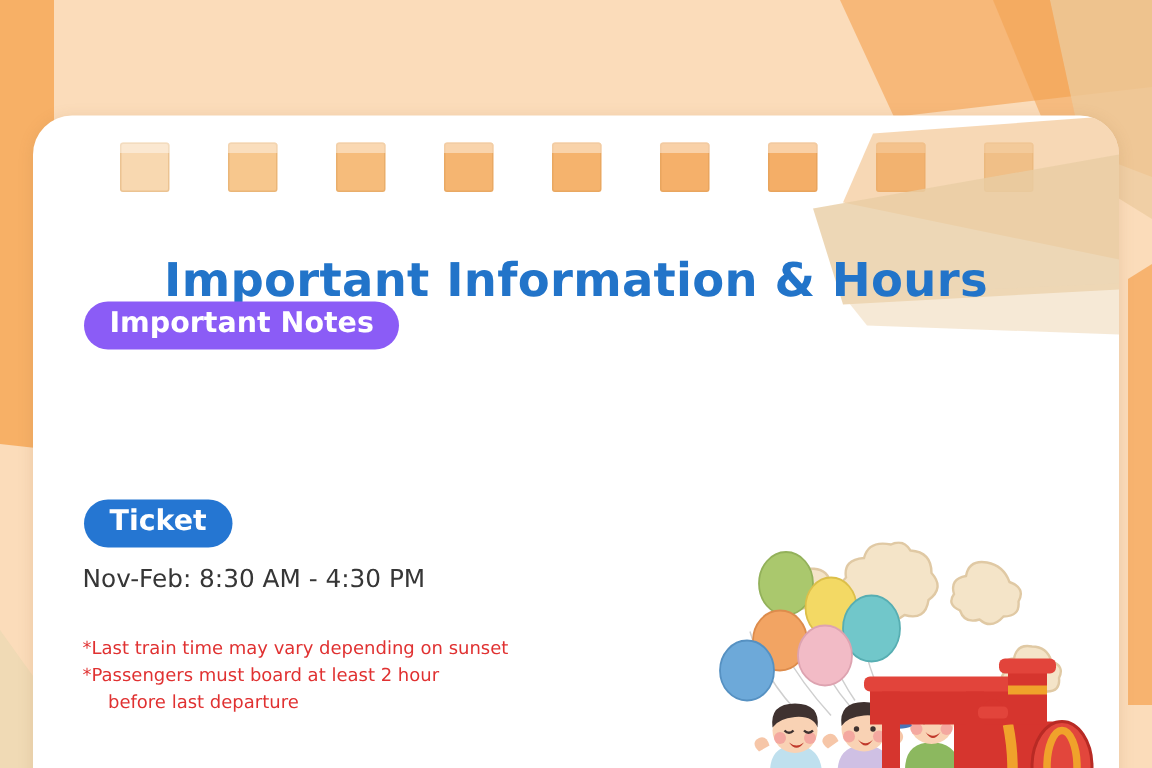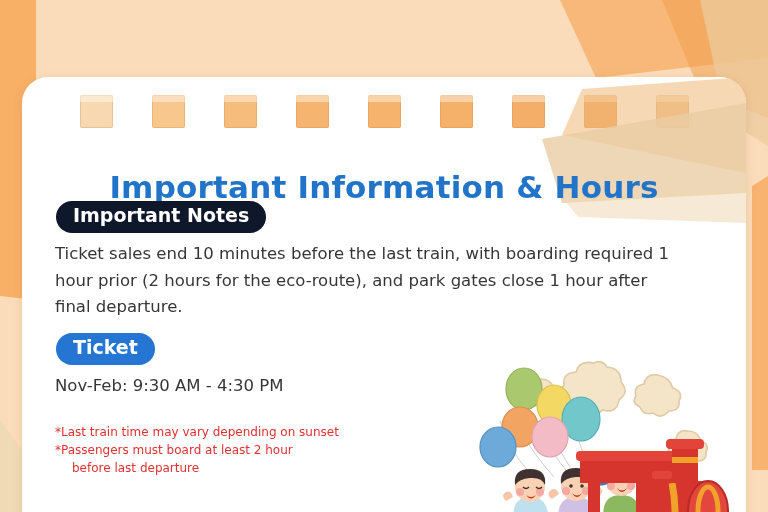--- a/index.html
+++ b/index.html
@@ -137,31 +137,30 @@
     <polygon points="560,12 724,0 724,96 540,58" fill="#f0b878" opacity="0.55"></polygon>
     <polygon points="520,62 724,26 724,116 540,126" fill="#e8cda4" opacity="0.80"></polygon>
     <polygon points="540,120 724,112 724,146 556,140" fill="#eed7b4" opacity="0.55"></polygon>
   </svg>
 
   <div id="content">
 
     <h1 id="page-title" style="color: rgb(34, 116, 201);">Important Information &amp; Hours</h1>
 
     <div id="notes-badge-wrap">
-      <span class="badge" style="background: #0f172a;">Important Notes</span>
-    </div>
-
-    <p id="notes-body">Ticket sales end 10 minutes before the last train, with boarding required 1 hour prior (2 hours for the eco-route), and park gates close 1 hour after final departure.</p>
+      <span class="badge" style="background: #8b5cf6;">Important Notes</span>
+    </div>
+
 
     <div id="hours-badge-wrap">
       <span class="badge" style="background: rgb(37, 118, 210);">Ticket</span>
     </div>
 
     <div id="hours-list">
-      <div>Nov-Feb: 9:30 AM - 4:30 PM</div>
+      <div>Nov-Feb: 8:30 AM - 4:30 PM</div>
     </div>
 
     <div id="red-notes" style="color: rgb(224, 49, 49);">
       <div>*Last train time may vary depending on sunset</div>
       <div>*Passengers must board at least 2 hour</div>
       <span class="cont">before last departure</span>
     </div>
 
     <svg id="illustration" viewBox="0 0 272 198">
 

